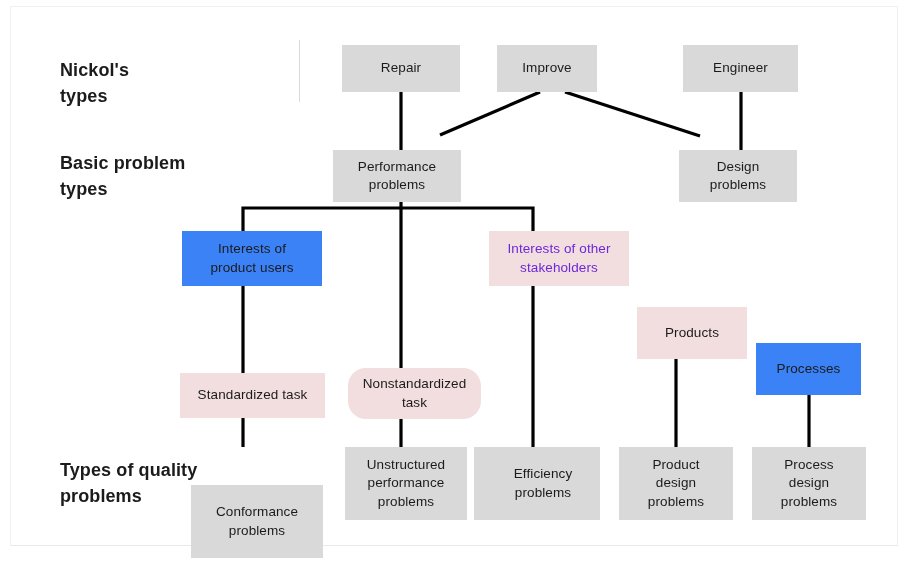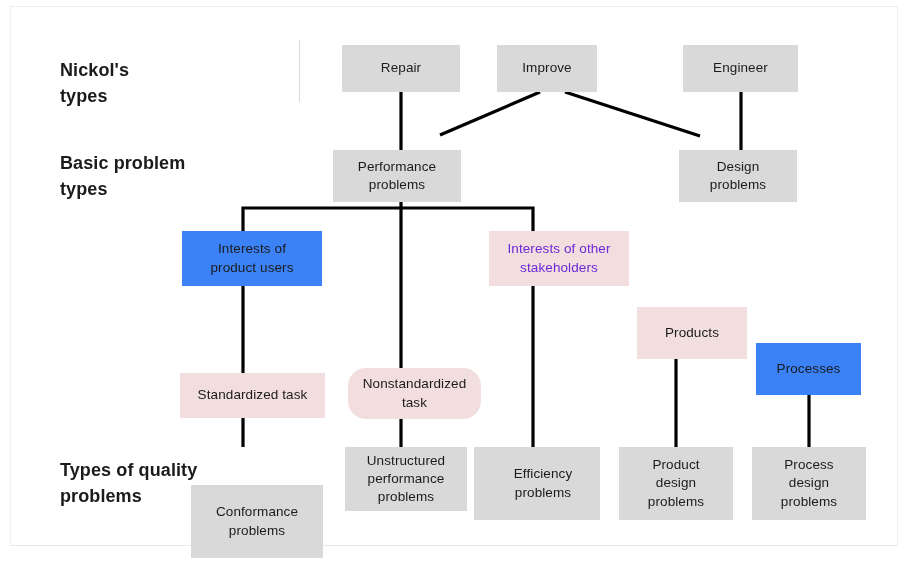--- a/index.html
+++ b/index.html
@@ -113,21 +113,21 @@
 product users</div>
       <div class="node pink" style="left: 465px; top: 231px; width: 140px; height: 55px; background: rgb(242, 222, 222); color: #6d28d9; margin-left: 24px;">Interests of other
 stakeholders</div>
       <div class="node pink" style="left: 621px; top: 307px; width: 110px; height: 52px; background: rgb(242, 222, 222); color: rgb(27, 27, 27); margin-left: 16px;">Products</div>
       <div class="node pink" style="left: 756px; top: 307px; width: 105px; height: 52px; background: #3b82f6; color: rgb(27, 27, 27); margin-top: 36px;">Processes</div>
       <div class="node pink" style="left: 180px; top: 373px; width: 145px; height: 45px; background: rgb(242, 222, 222); color: rgb(27, 27, 27);">Standardized task</div>
       <div class="node pink" style="left: 348px; top: 368px; width: 133px; height: 51px; background: rgb(242, 222, 222); color: rgb(27, 27, 27); border-radius: 18px;">Nonstandardized
 task</div>
       <div class="node gray" style="left: 191px; top: 447px; width: 132px; height: 73px; background: rgb(217, 217, 217); color: rgb(27, 27, 27); margin-top: 38px;">Conformance
 problems</div>
-      <div class="node gray" style="left: 345px; top: 447px; width: 122px; height: 64px; background: rgb(217, 217, 217); color: rgb(27, 27, 27);">Unstructured
+      <div class="node gray" style="left: 345px; top: 447px; width: 122px; height: 73px; background: rgb(217, 217, 217); color: rgb(27, 27, 27);">Unstructured
 performance
 problems</div>
       <div class="node gray" style="left: 474px; top: 447px; width: 126px; height: 73px; background: rgb(217, 217, 217); color: rgb(27, 27, 27); padding-left: 18px;">Efficiency
 problems</div>
       <div class="node gray" style="left: 619px; top: 447px; width: 114px; height: 73px; background: rgb(217, 217, 217); color: rgb(27, 27, 27);">Product
 design
 problems</div>
       <div class="node gray" style="left: 752px; top: 447px; width: 114px; height: 73px; background: rgb(217, 217, 217); color: rgb(27, 27, 27);">Process
 design
 problems</div>

